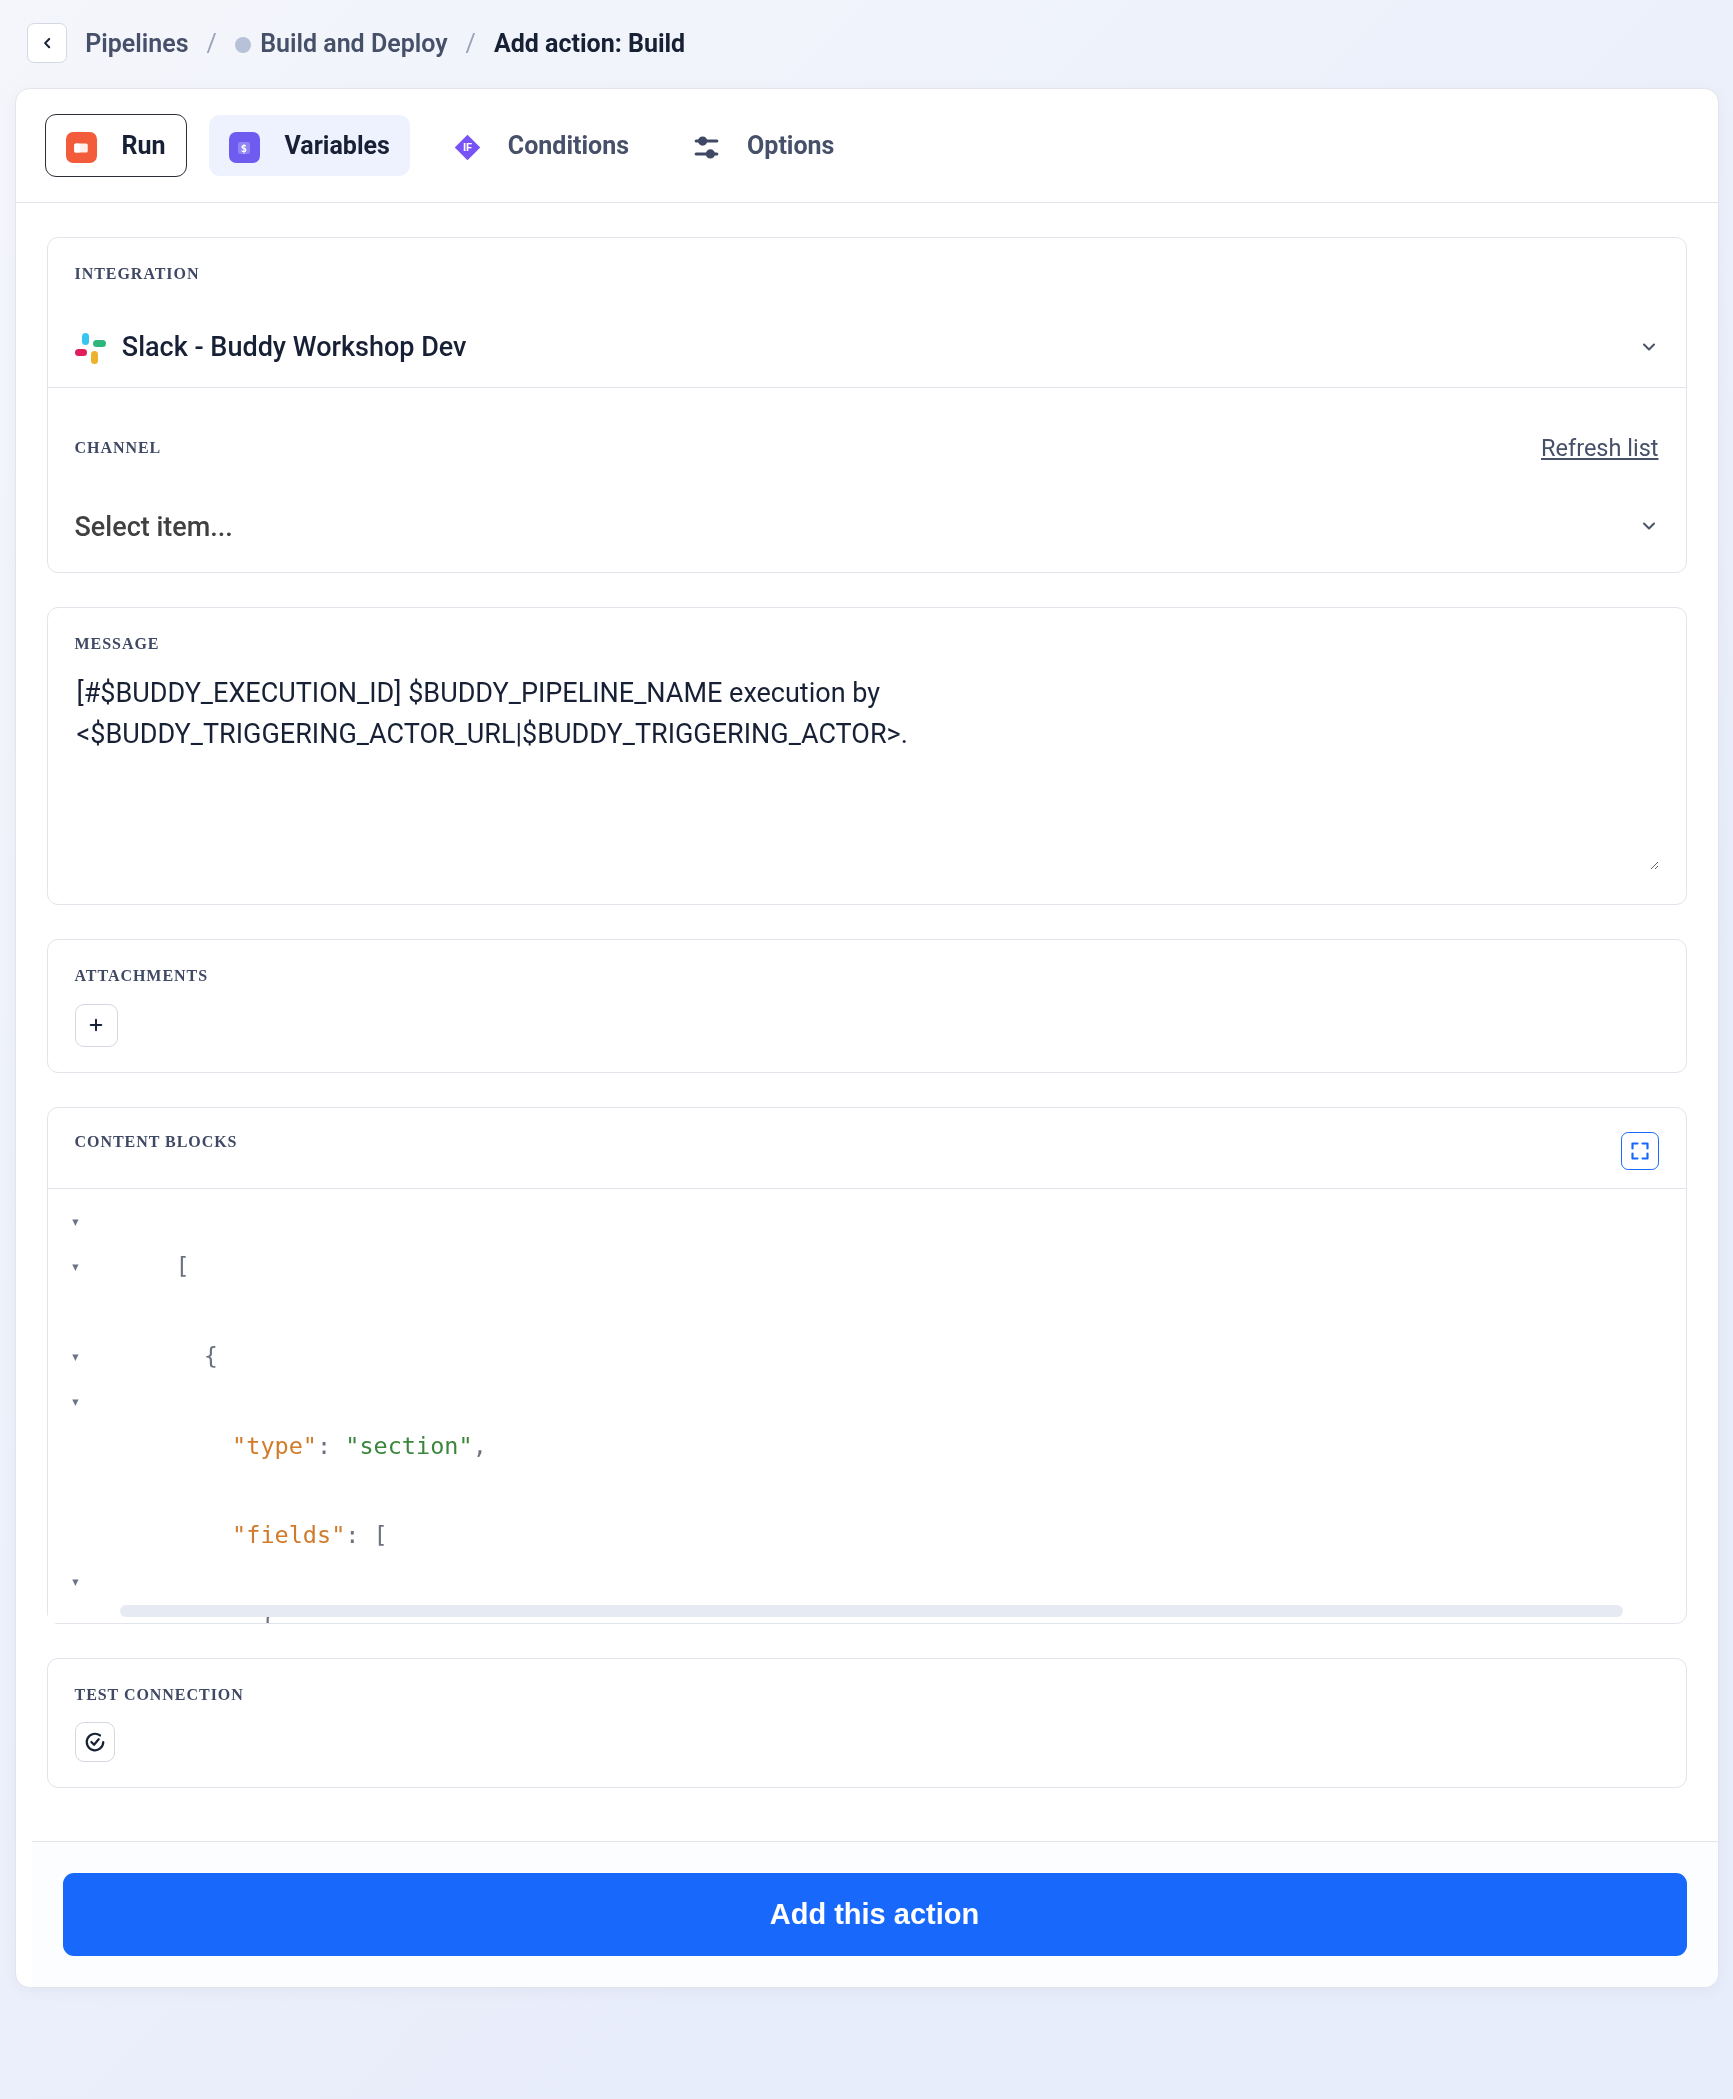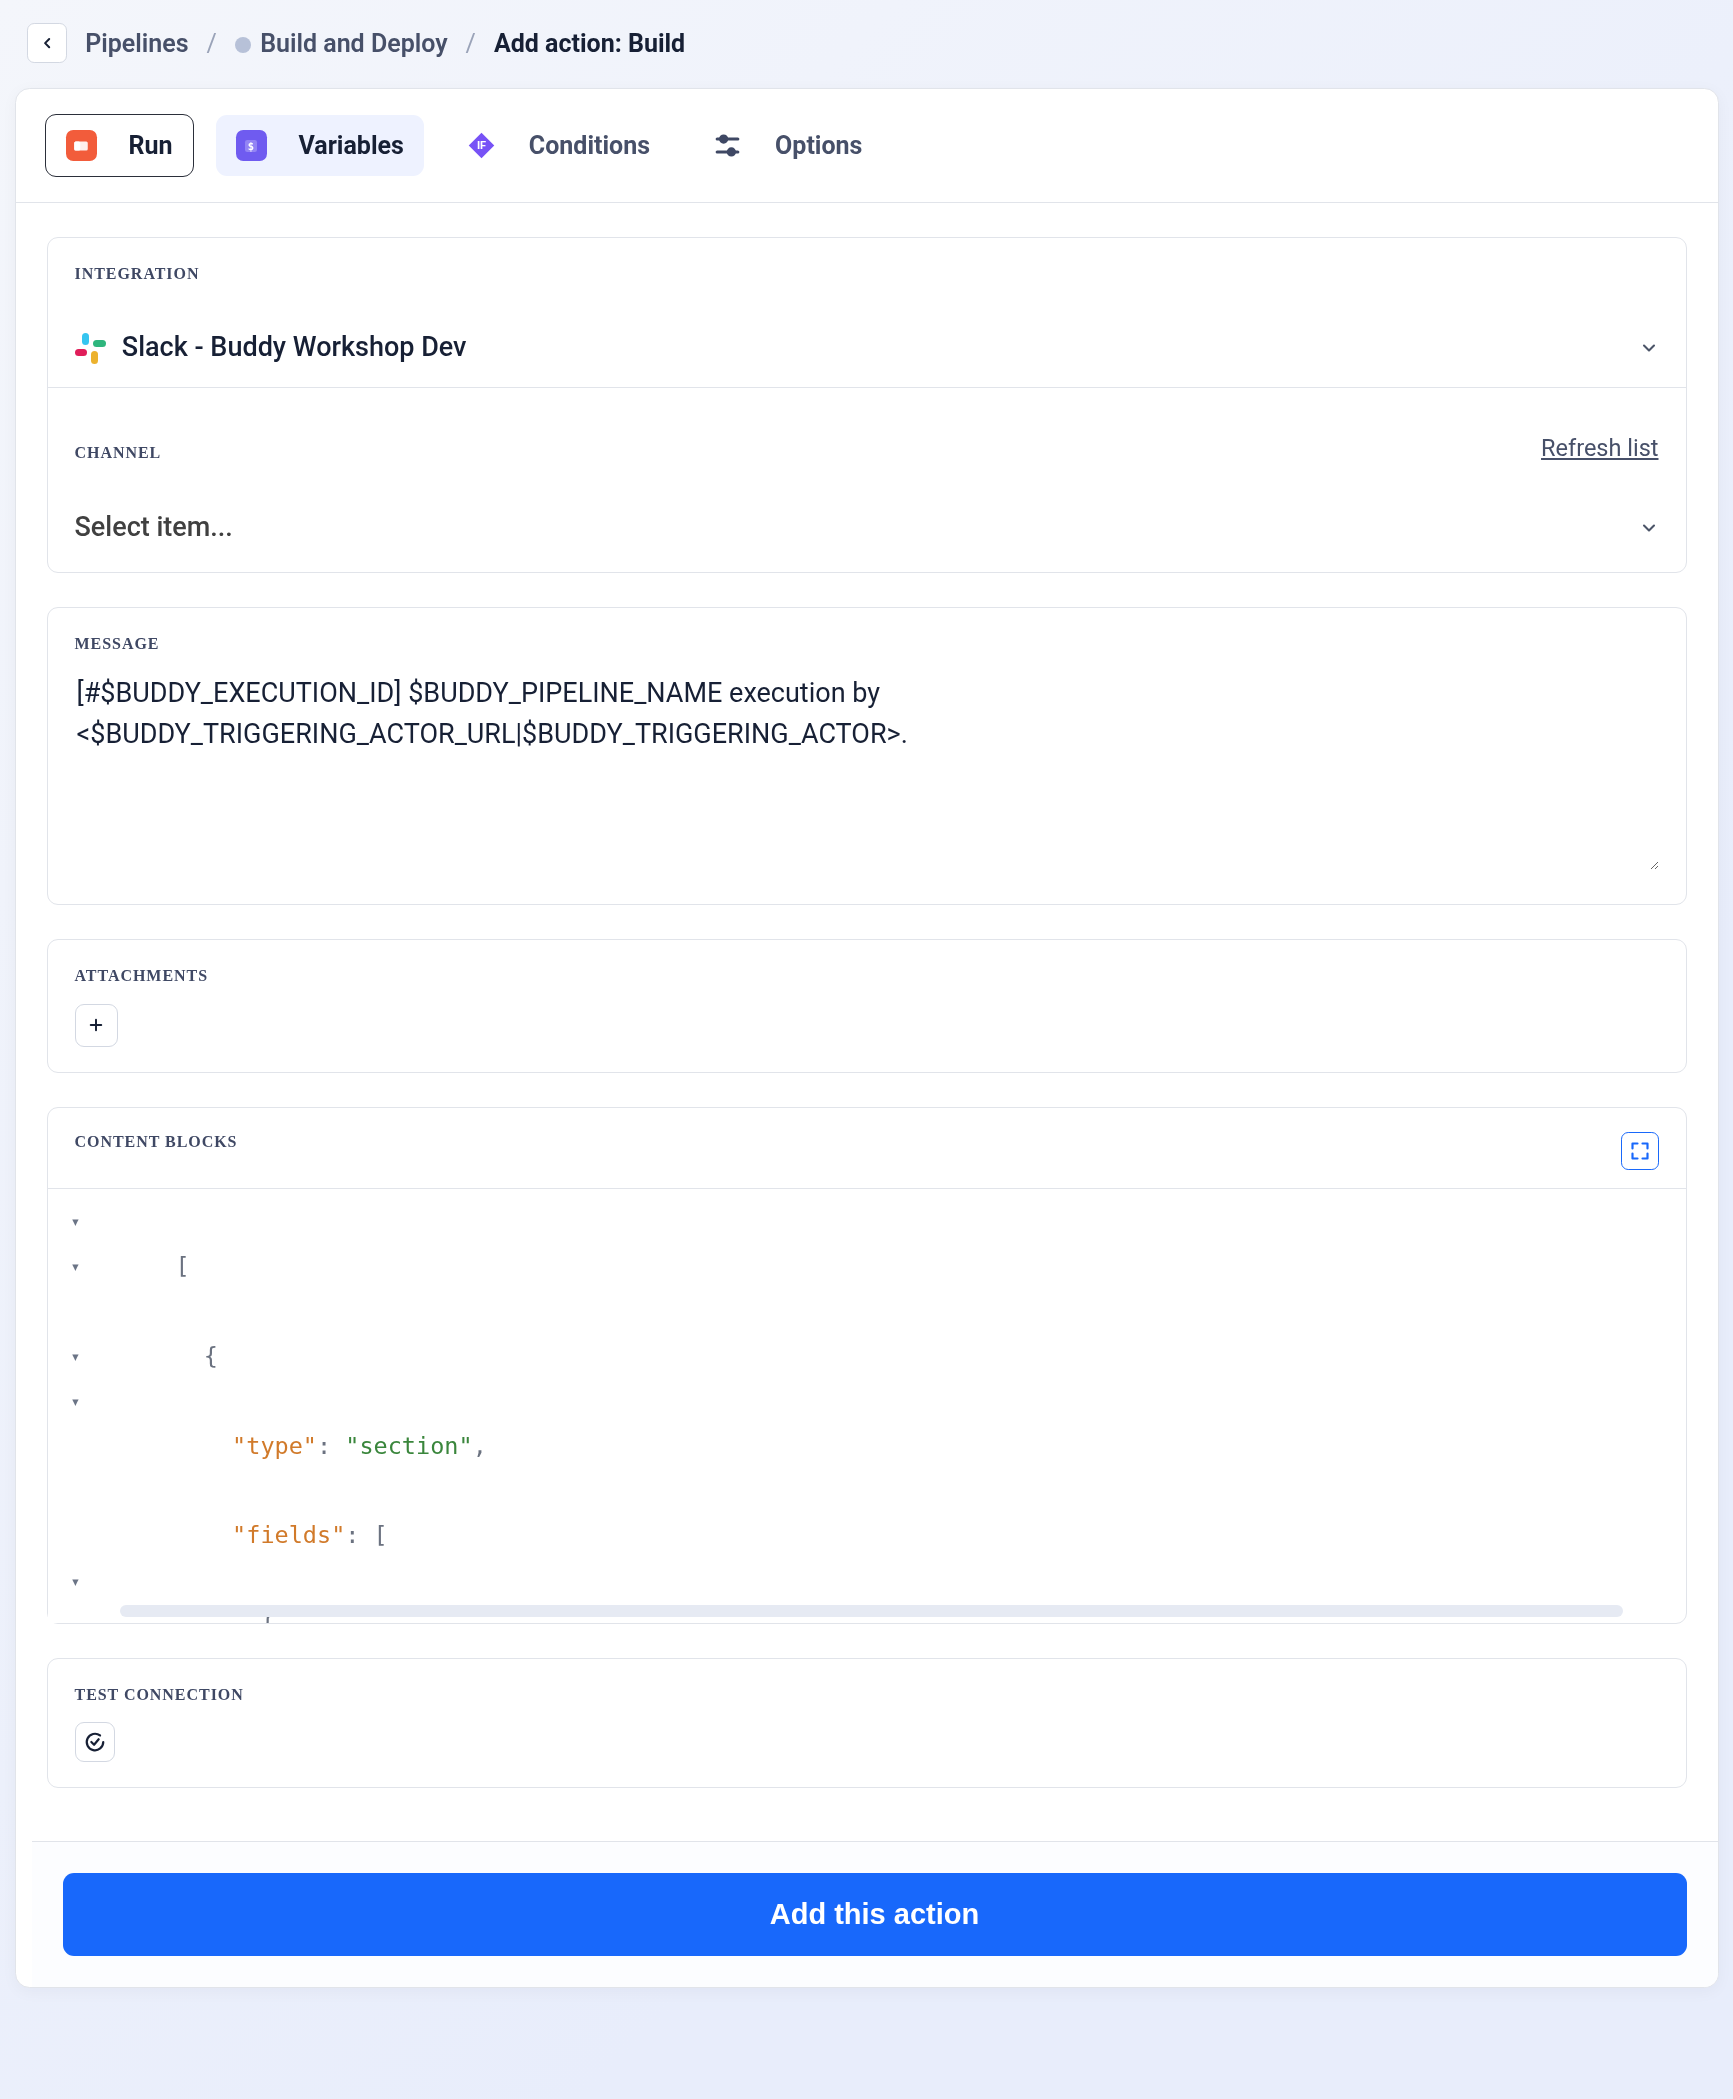--- a/index.html
+++ b/index.html
@@ -56,21 +56,21 @@
     background:var(--panel);border:0.9px solid var(--border);border-radius:14.5px;
     box-shadow:0 3.6px 16.3px rgba(20,30,60,0.04);
     overflow:hidden;
   }
   
   .tabs{
     display:flex;align-items:center;gap:22px;
     padding:25px 29px;border-bottom:0.9px solid var(--border);
   }
   .tab{
-    display:flex;align-items:center;gap:32px;
+    display:flex;align-items:flex-end;gap:25px;
     padding:12.7px 20px;border-radius:11px;cursor:pointer;font-weight:700;color:var(--text-muted);
   }
   .tab.active{border:1.8px solid #2b2f3a;background:#fff;color:var(--ink);}
   .tab.highlight{background:#eef2ff;color:var(--ink);}
   .tab .ticon{width:31px;height:31px;border-radius:7.2px;display:flex;align-items:center;justify-content:center;}
   .ticon.run{background:#f25c3b;}
   .ticon.vars{background:#6f5bf0;}
   .ticon.cond{width:31px;height:31px;}
   .ticon.opt{width:31px;height:31px;}
 
@@ -79,21 +79,21 @@
   .section{
     margin-top:34px;
     border:0.9px solid var(--border);border-radius:11px;background:#fff;
     padding:25px 27px;
   }
   .section.flat{padding:0;}
   .label{
     font-size:16px;letter-spacing:0.06em;text-transform:uppercase;
     color:var(--label);font-weight:700;margin-bottom:16.3px;font-family:Liberation Serif, serif;
   }
-  .row{display:flex;align-items:flex-end;justify-content:space-between;margin-top:44px;}
+  .row{display:flex;align-items:center;justify-content:space-between;margin-top:44px;}
   .selectish{
     display:flex;align-items:center;gap:16.3px;color:var(--ink);font-weight:500;font-size:27px;
     cursor:pointer;flex:1;
   }
   .chev{color:#4b5468;}
   .inline-link{color:var(--text-muted);text-decoration:underline;cursor:pointer;font-size:23.5px;}
   .placeholder-select{color:#404040;font-weight:500;font-size:27px;cursor:pointer;flex:1;}
   .divider{height:0.9px;background:var(--border);margin:20px -27px 20px -27px;}
 
   .msgbox{

